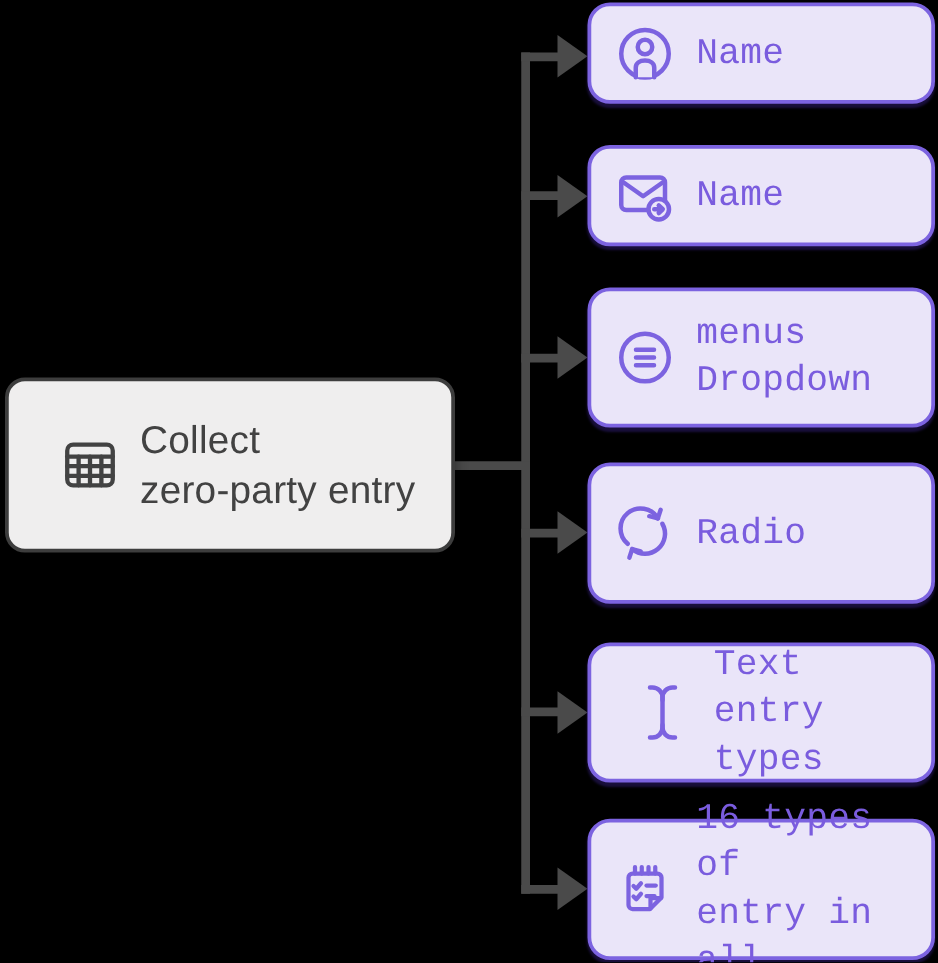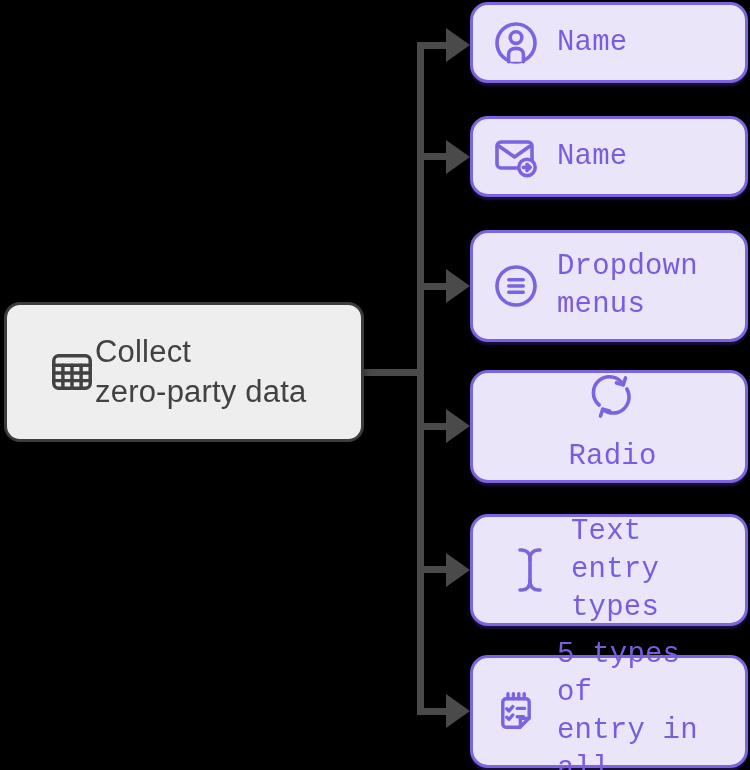--- a/index.html
+++ b/index.html
@@ -33,21 +33,21 @@
   }
   .a1{top:28px;} .a2{top:140px;} .a3{top:269px;}
   .a4{top:409px;} .a5{top:553px;} .a6{top:694px;}
   
   .root-node{
     position:absolute;left:4px;top:302px;width:360px;height:140px;
     background:var(--root-fill);
     border:3px solid var(--root-border);
     border-radius:16px;
     display:flex;align-items:center;
-    padding:0 18px 0 42px;
+    padding:0 18px 0 42px;gap:17px;
     box-shadow:0 5px 10px rgba(0,0,0,0.45);
   }
   .root-node .label{
     color:var(--root-text);font-size:31px;line-height:40px;letter-spacing:0.2px;
   }
   .root-node svg{flex:0 0 auto;color:var(--root-text);}
   
   .node{
     position:absolute;left:470px;width:278px;
     background:var(--node-fill);
@@ -58,21 +58,21 @@
     box-shadow:0 3px 2px rgba(45,28,110,0.55);
   }
   .node .label{
     color:var(--node-text);font-size:29px;line-height:38px;letter-spacing:0.2px;font-family:Liberation Mono, monospace;
   }
   .node .label span{display:block;}
   .node svg{flex:0 0 auto;color:var(--accent);}
   .n1{top:2px;height:81px;}
   .n2{top:116px;height:81px;}
   .n3{top:230px;height:112px;}
-  .n4{top:370px;height:113px;flex-direction:column;}
+  .n4{top:370px;height:113px;}
   .n5{top:514px;height:112px;padding-left:33px;}
   .n6{top:655px;height:113px;}
   .knock{fill:var(--node-fill);}
 </style>
 </head>
 <body>
 
 <div class="canvas">
 
   <div class="connector trunk"></div>
@@ -92,21 +92,21 @@
 
   <div class="root-node">
     <svg width="46" height="46" viewBox="0 0 24 24" fill="none" stroke="currentColor" stroke-width="1.8" stroke-linecap="round" stroke-linejoin="round">
       <rect x="2.5" y="3.5" width="19" height="17" rx="2.5"></rect>
       <path d="M2.5 8.5h19"></path>
       <path d="M7.25 8.5v12M12 8.5v12M16.75 8.5v12"></path>
       <path d="M2.5 12.5h19M2.5 16.5h19"></path>
     </svg>
     <div class="label">
       <span>Collect</span><br>
-      <span>zero-party data</span>
+      <span>zero-party entry</span>
     </div>
   </div>
 
   <div class="node n1">
     <svg width="48" height="48" viewBox="0 0 24 24" fill="none" stroke="currentColor" stroke-width="1.8" stroke-linecap="round" stroke-linejoin="round">
       <circle cx="12" cy="12" r="9.5"></circle>
       <path class="knock" d="M8.3 21.4V17.6C8.3 15.8 9.8 14.7 12 14.7C14.2 14.7 15.7 15.8 15.7 17.6V21.4"></path>
       <circle cx="12" cy="9.3" r="2.9"></circle>
     </svg>
     <div class="label">
@@ -125,22 +125,22 @@
       <span>Name</span>
     </div>
   </div>
 
   <div class="node n3">
     <svg width="48" height="48" viewBox="0 0 24 24" fill="none" stroke="currentColor" stroke-width="1.8" stroke-linecap="round" stroke-linejoin="round">
       <circle cx="12" cy="12" r="9.5"></circle>
       <path d="M8.4 8.9h7.2M8.4 12h7.2M8.4 15.1h7.2"></path>
     </svg>
     <div class="label">
+      <span>menus</span>
       <span>Dropdown</span>
-      <span>menus</span>
     </div>
   </div>
 
   <div class="node n4">
     <svg width="48" height="48" viewBox="0 0 24 24" fill="none" stroke="currentColor" stroke-width="1.8" stroke-linecap="round" stroke-linejoin="round">
       <path d="M5.07 16A8 8 0 1 1 17.14 5.87"></path>
       <path d="M17.14 5.87l1.1-3.4M17.14 5.87l-3.4-0.9"></path>
       <path d="M18.93 8A8 8 0 0 1 6.86 18.13"></path>
       <path d="M6.86 18.13l-1.1 3.4M6.86 18.13l3.4 0.9"></path>
     </svg>
@@ -165,18 +165,18 @@
     <svg width="48" height="48" viewBox="0 0 24 24" fill="none" stroke="currentColor" stroke-width="1.7" stroke-linecap="round" stroke-linejoin="round">
       <path d="M8 2.8v2.6M10.7 2.8v2.6M13.4 2.8v2.6M16.1 2.8v2.6"></path>
       <path d="M7 5.4h10a1.6 1.6 0 0 1 1.6 1.6v8l-4.6 4.6H7a1.6 1.6 0 0 1-1.6-1.6V7a1.6 1.6 0 0 1 1.6-1.6z"></path>
       <path d="M18.4 15.2h-4.2v4.2"></path>
       <path d="M7.4 10.4l1.1 1.1 1.9-2.2"></path>
       <path d="M12.6 10.2h3.7"></path>
       <path d="M7.4 14.6l1.1 1.1 1.9-2.2"></path>
       <path d="M12.6 14.4h3.2"></path>
     </svg>
     <div class="label">
-      <span>5 types of</span>
+      <span>16 types of</span>
       <span>entry in all</span>
     </div>
   </div>
 
 </div>
 
 </body></html>

